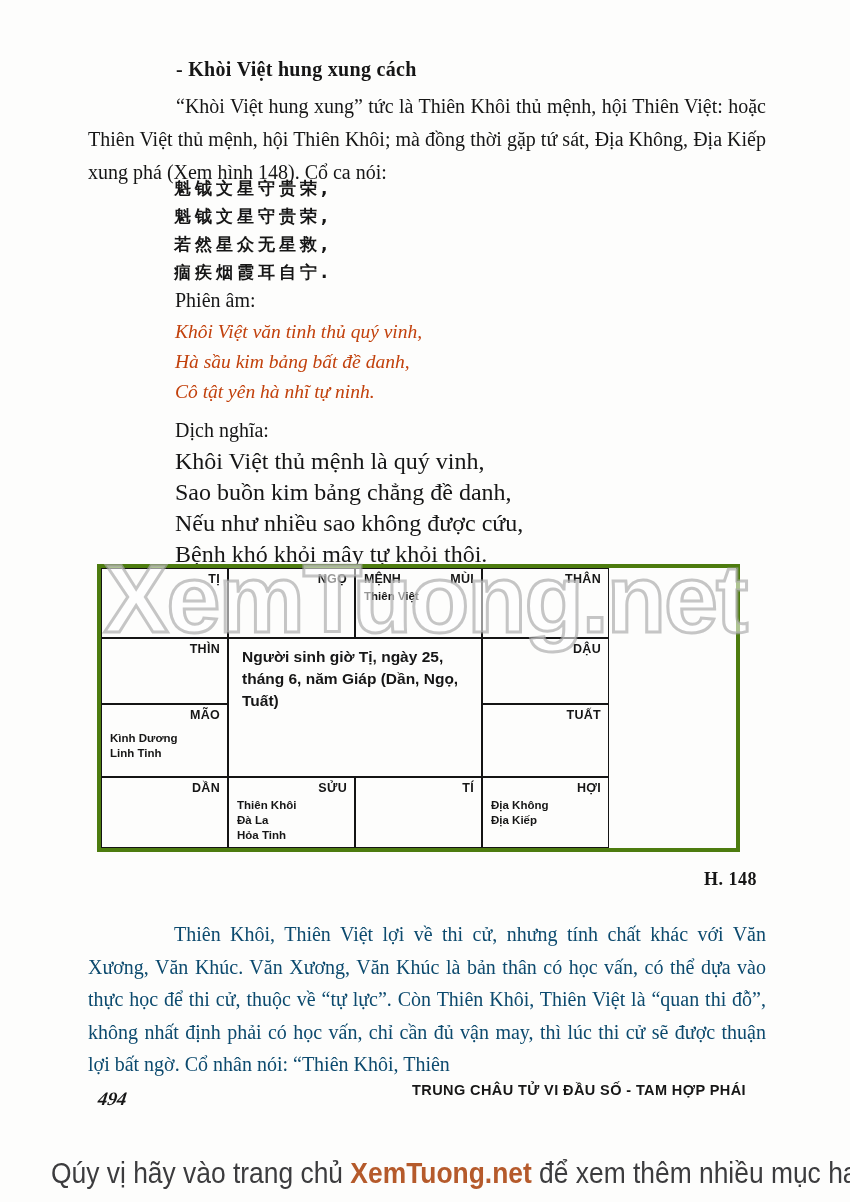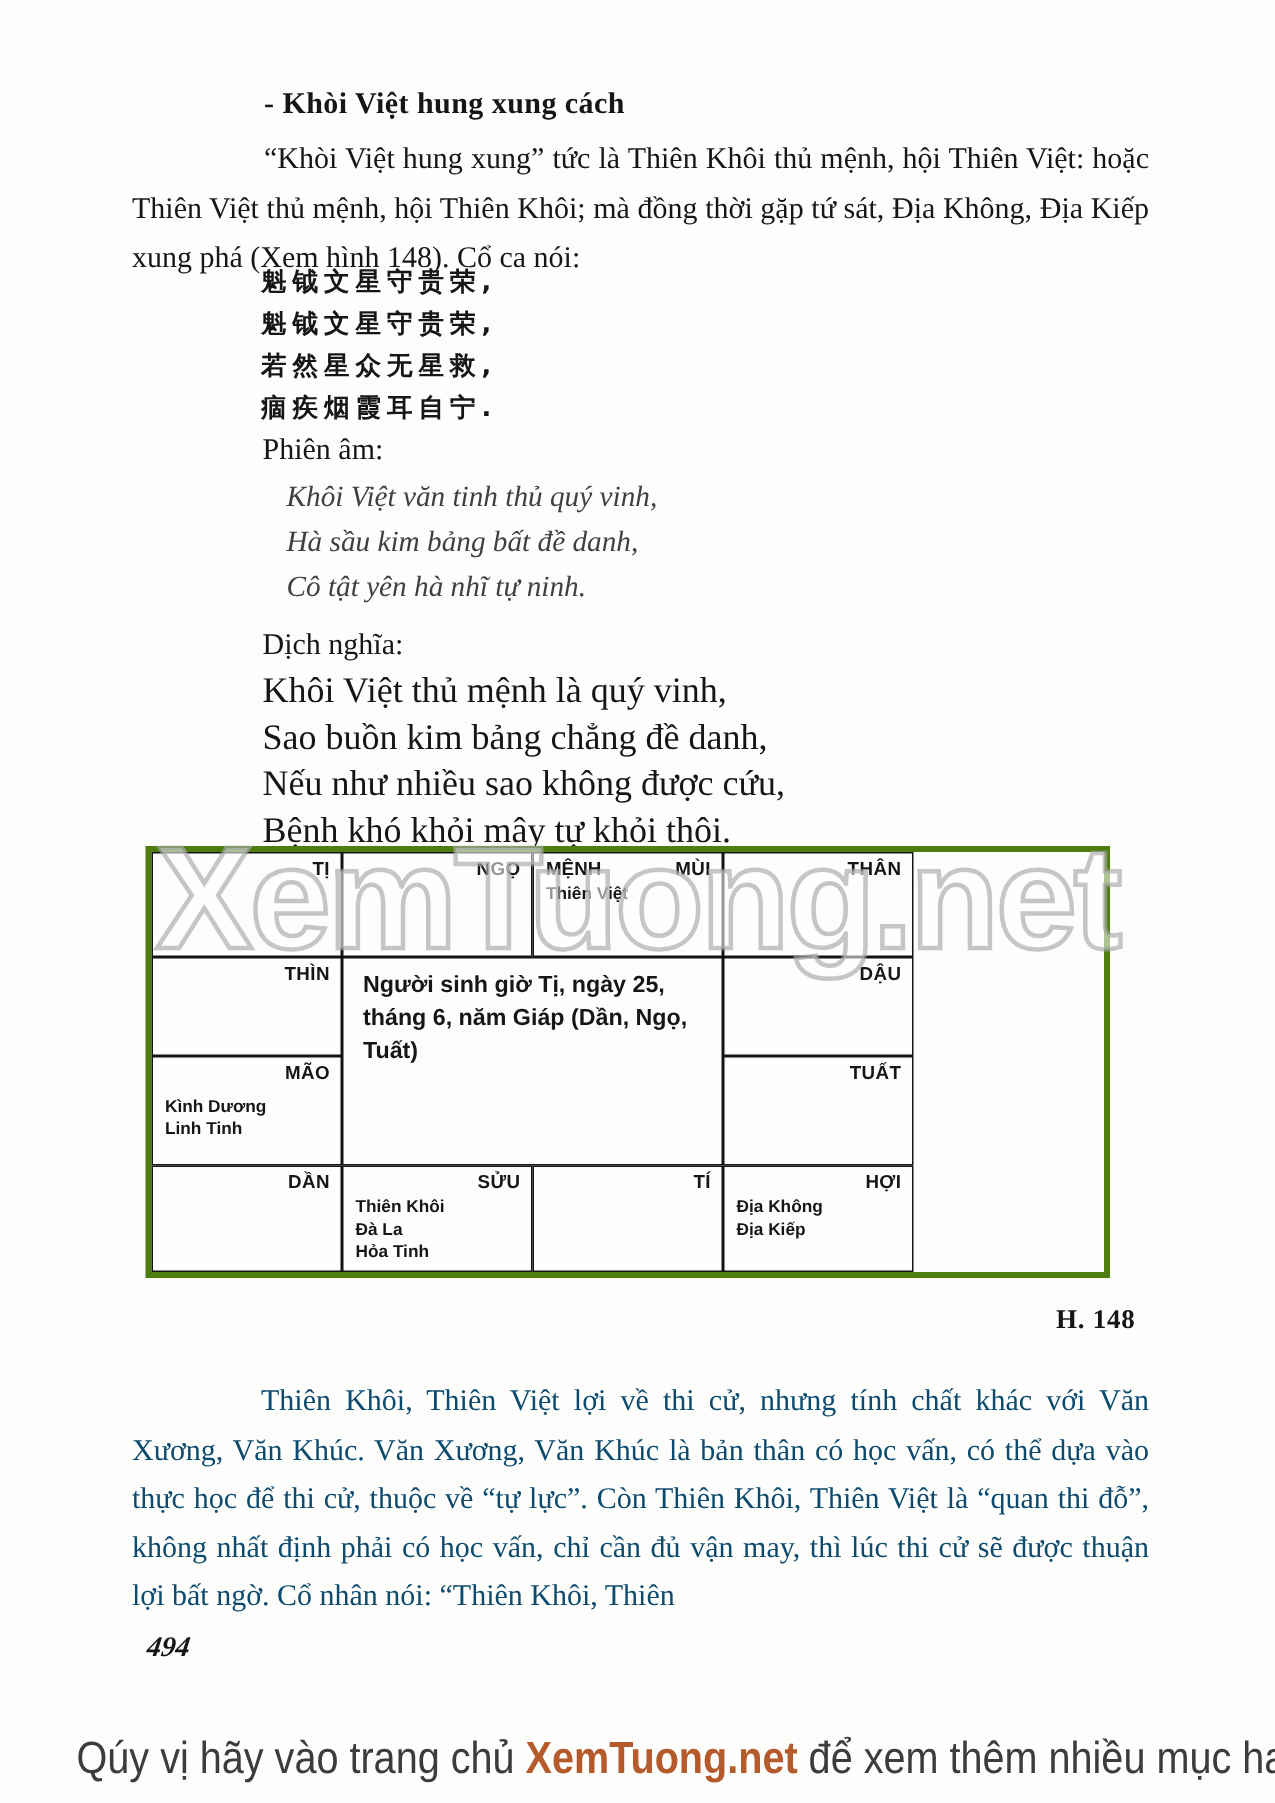--- a/index.html
+++ b/index.html
@@ -6,21 +6,21 @@
   .page{position:relative;width:850px;height:1202px;background:#fdfdfc;margin:0 auto;overflow:hidden;
         font-family:"Liberation Serif","DejaVu Serif",serif;color:#161616;}
 
   
   .heading{position:absolute;left:176px;top:58px;font-size:20px;font-weight:bold;letter-spacing:.3px;}
   .para1{position:absolute;left:88px;top:90px;width:678px;font-size:20px;line-height:33px;
          text-align:justify;text-indent:88px;}
   .cjk{position:absolute;left:174px;top:174px;font-size:17px;line-height:28px;font-weight:bold;
        letter-spacing:4px;font-family:"DejaVu Sans",sans-serif;text-align:right;}
   .lbl-phienam{position:absolute;left:175px;top:289px;font-size:20px;}
-  .phienam{position:absolute;left:175px;top:317px;font-size:19.5px;line-height:30px;font-style:italic;color:#404040;margin-left:16px;}
+  .phienam{position:absolute;left:175px;top:317px;font-size:19.5px;line-height:30px;font-style:italic;color:#c2410c;}
   .lbl-dichnghia{position:absolute;left:175px;top:419px;font-size:20px;}
   .dichnghia{position:absolute;left:175px;top:446px;font-size:24px;line-height:31px;}
   .para2{position:absolute;left:88px;top:918px;width:678px;font-size:20px;line-height:32.5px;
          text-align:justify;text-indent:86px;color:#0c4a6e;}
 
   
   .chart{position:absolute;left:97px;top:564px;width:643px;height:288px;border:4px solid #4d7c0f;
          box-sizing:border-box;display:grid;grid-template-columns:repeat(5,1fr);
          grid-template-rows:70px 66px 73px auto;background:transparent;
          font-family:"Liberation Sans","DejaVu Sans",sans-serif;}
@@ -144,17 +144,18 @@
       </div>
     </div>
   </div>
 
   <div class="watermark">XemTuong.net</div>
 
   <div class="caption">H. 148</div>
 
   <div class="para2">Thiên Khôi, Thiên Việt lợi về thi cử, nhưng tính chất khác với Văn Xương, Văn Khúc. Văn Xương, Văn Khúc là bản thân có học vấn, có thể dựa vào thực học để thi cử, thuộc về “tự lực”. Còn Thiên Khôi, Thiên Việt là “quan thi đỗ”, không nhất định phải có học vấn, chỉ cần đủ vận may, thì lúc thi cử sẽ được thuận lợi bất ngờ. Cổ nhân nói: “Thiên Khôi, Thiên</div>
 
+  <div class="running-title">TRUNG CHÂU TỬ VI ĐẦU SỐ - TAM HỢP PHÁI</div>
   <div class="page-num">494</div>
 
   <div class="banner"><span>Qúy vị hãy vào trang chủ </span><span class="link" style="color: rgb(181, 90, 43);">XemTuong.net</span><span> để xem thêm nhiều mục hay khác</span></div>
 
 </div>
 
 </body></html>

